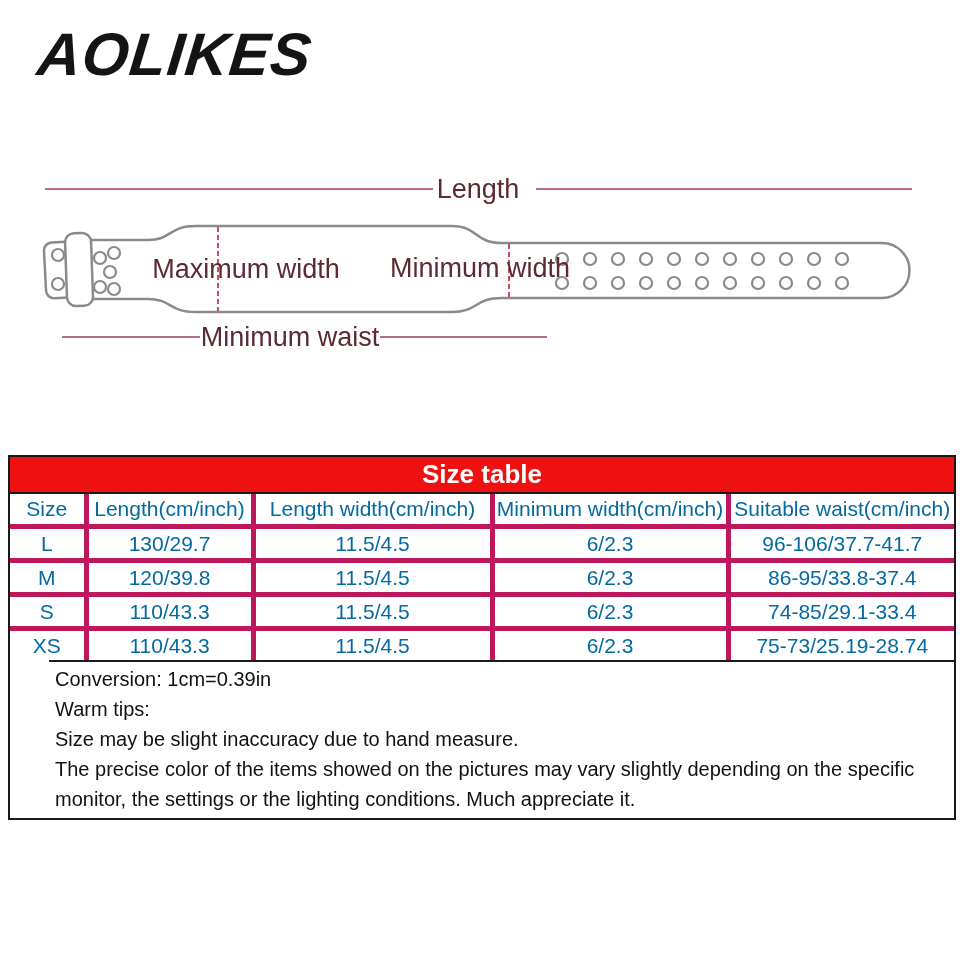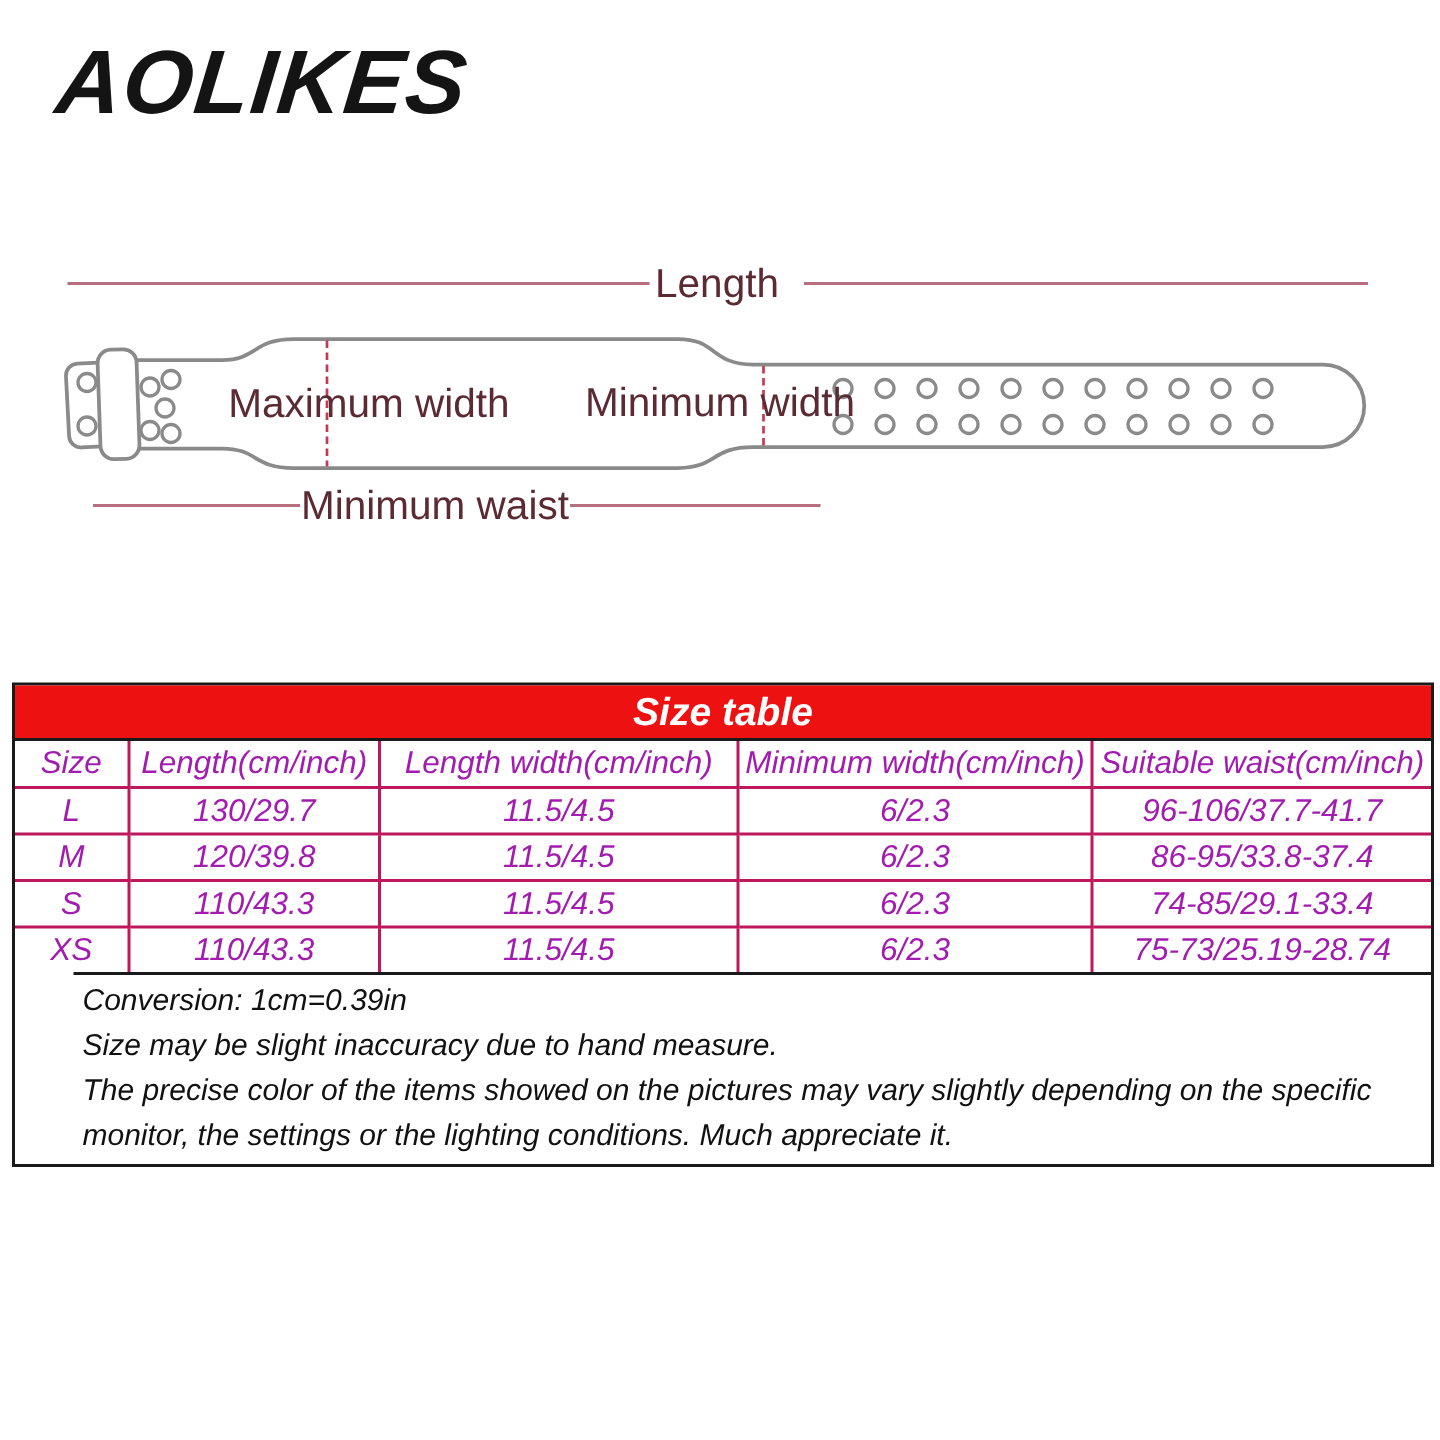--- a/index.html
+++ b/index.html
@@ -25,33 +25,33 @@
   .measure-line { stroke:#b76f7f; stroke-width:2; }
   .marker-line { stroke:#c23b52; stroke-width:1.8; stroke-dasharray:5 3; }
   .diagram-label {
     fill:#5b2a33; font-family:"Liberation Sans", sans-serif;
     font-size:27px;
   }
 
   
   .size-table {
     position:absolute; left:8px; top:455px; width:944px;
-    border:2px solid #1a1a1a; background:#ffffff;font-style:italic;
+    border:2px solid #1a1a1a; background:#ffffff;
   }
   .table-title {
     height:35px; line-height:35px; background:#ee1111; color:#ffffff;
     text-align:center; font-size:26px; font-weight:bold;
     border-bottom:2px solid #1a1a1a;
   }
   table.sizes {
     width:100%; border-collapse:collapse; border:hidden; table-layout:fixed;
   }
   table.sizes th, table.sizes td {
-    border:2px solid #be185d; text-align:center; vertical-align:middle;
-    font-size:21px; font-weight:normal; color:#a21caf; padding:0;
+    border:5px solid #be185d; text-align:center; vertical-align:middle;
+    font-size:21px; font-weight:normal; color:#0369a1; padding:0;
   }
   table.sizes th { height:30px; }
   table.sizes td { height:29px; }
   .notes {
     border-top:2px solid #1a1a1a; padding:2px 6px 4px 6px;
     font-size:20px; line-height:30px; color:#111111;margin-left:39px;
   }
 </style>
 </head>
 <body>
@@ -164,16 +164,17 @@
         <td data-name="size-cell">XS</td>
         <td data-name="table-cell">110/43.3</td>
         <td data-name="table-cell">11.5/4.5</td>
         <td data-name="table-cell">6/2.3</td>
         <td data-name="table-cell">75-73/25.19-28.74</td>
       </tr>
     </tbody>
   </table>
   <div class="notes" data-name="table-notes">
     <div data-name="note-line-conversion">Conversion: 1cm=0.39in</div>
+    <div data-name="note-line-warm-tips">Warm tips:</div>
     <div data-name="note-line-accuracy">Size may be slight inaccuracy due to hand measure.</div>
     <div data-name="note-line-color">The precise color of the items showed on the pictures may vary slightly depending on the specific monitor, the settings or the lighting conditions. Much appreciate it.</div>
   </div>
 </div>
 
 </body></html>

